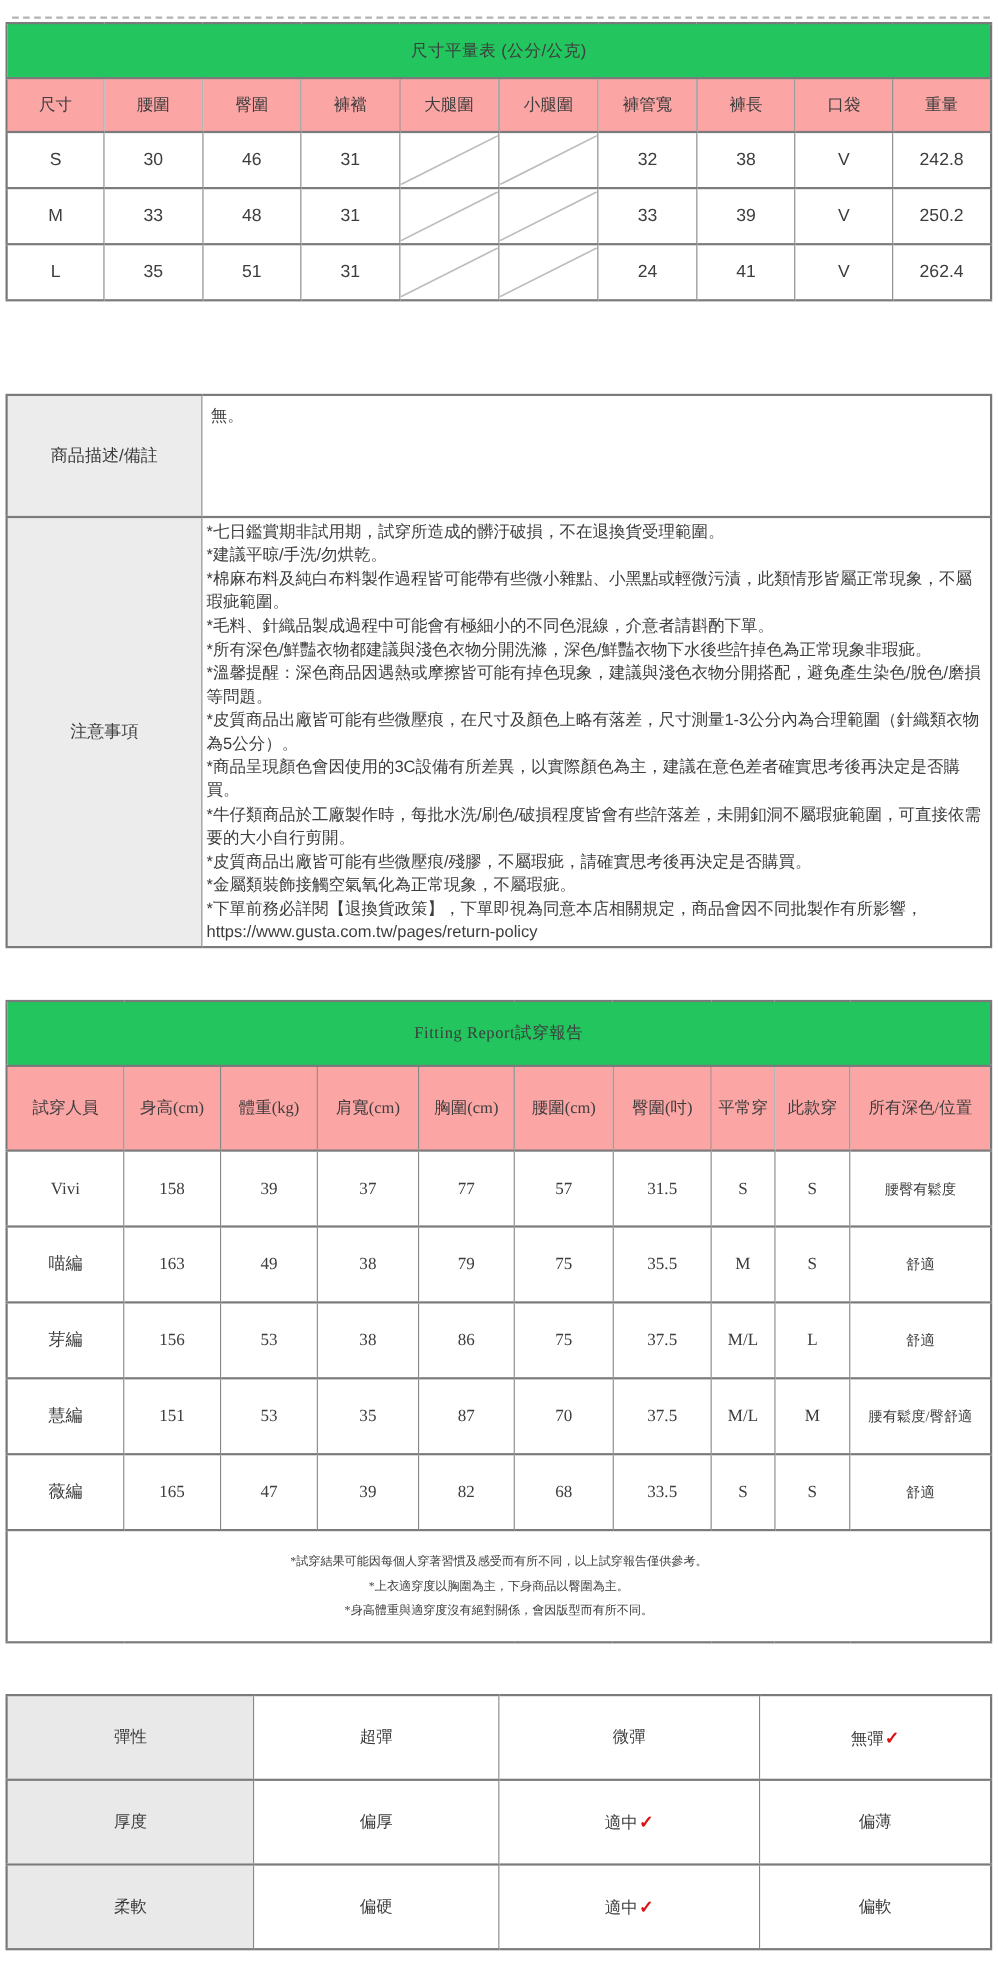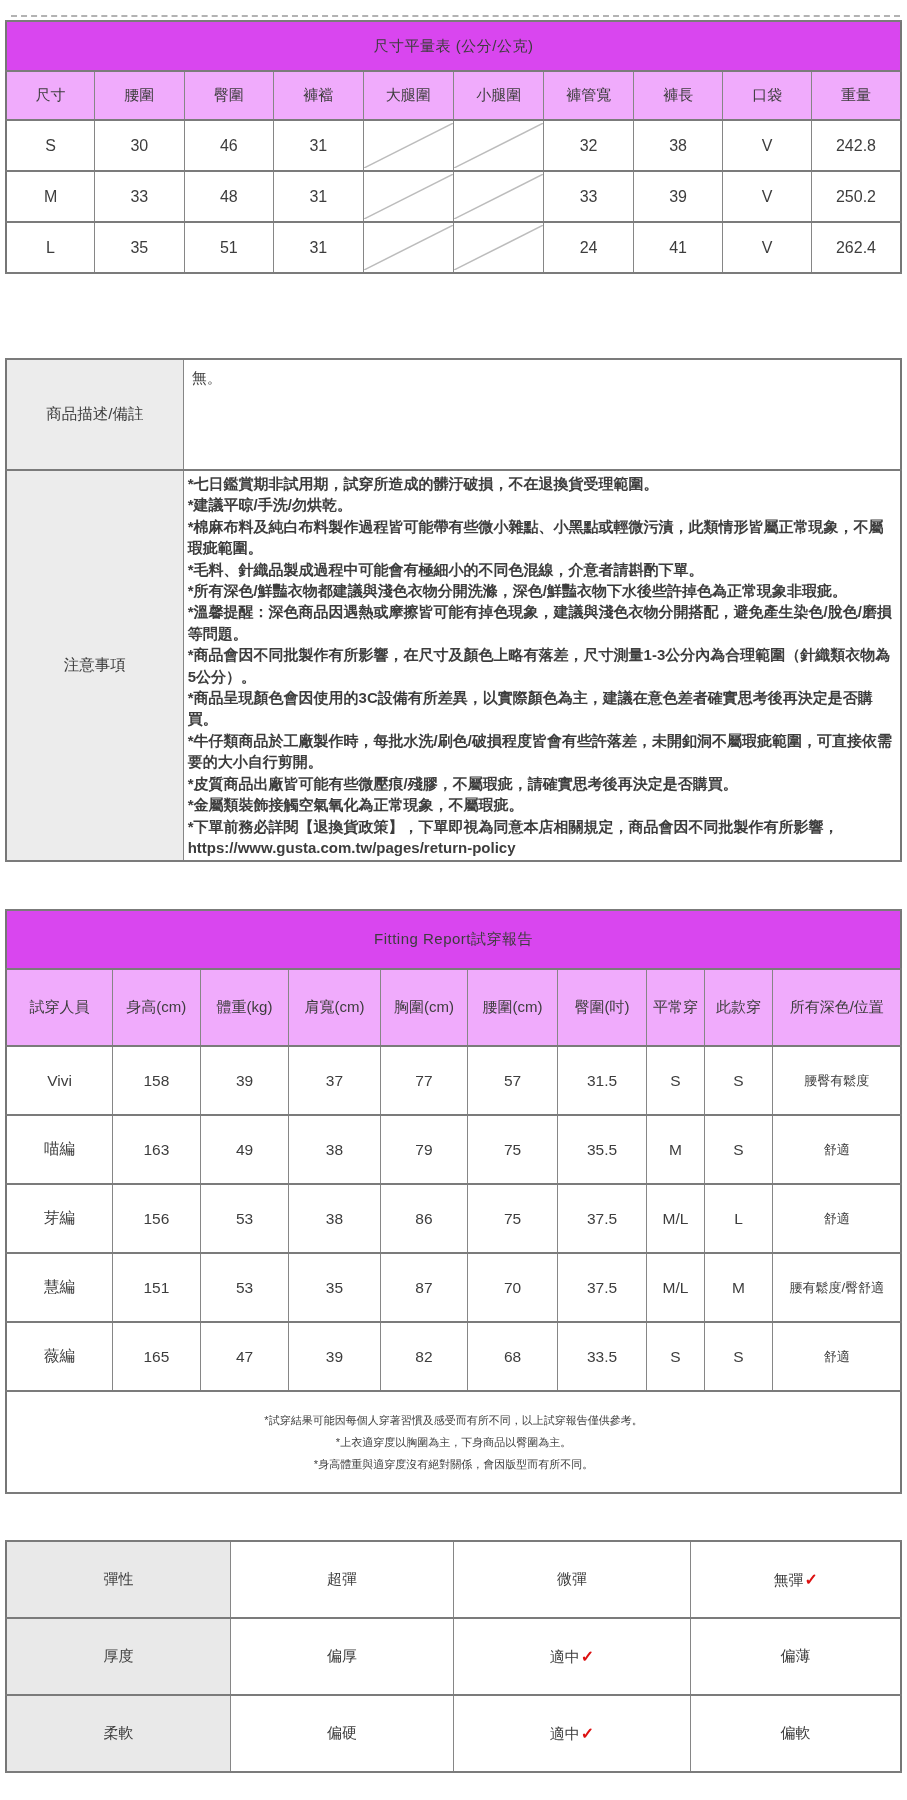--- a/index.html
+++ b/index.html
@@ -17,37 +17,37 @@
   table { border-collapse:collapse; table-layout:fixed; width:897px; }
   .tbl { border:2px solid #767676; }
   .tbl td {
     border-left:1px solid #868686; border-right:1px solid #868686;
     border-top:2px solid #7b7b7b; border-bottom:2px solid #7b7b7b;
     text-align:center; vertical-align:middle;
     font-size:15px; color:#3d3d3d;
     padding:2px 4px;
     overflow:hidden;
   }
-  .title-cell { height:44px; font-size:17px; background:#d946ef; letter-spacing:0.5px; }
-  .hdr td { background:#f0abfc; }
+  .title-cell { height:44px; font-size:17px; background:#22c55e; letter-spacing:0.5px; }
+  .hdr td { background:#fca5a5; }
 
   
   .size-tbl .hdr td { height:43px; }
   .size-tbl .drow td { height:45px; font-size:16px; }
   td.diag { padding:0; }
   td.diag svg { display:block; width:100%; height:45px; }
 
   
   .desc-tbl td { text-align:left; }
   .desc-tbl .lbl { background:#ececec; text-align:center; font-size:15.5px; }
   .desc-tbl .row1 td { height:91px; }
   .desc-tbl .row1 .cnt { vertical-align:top; padding:9px 8px; }
   .desc-tbl .row2 td { height:380px; }
   .notes { font-size:14.5px; line-height:21.4px; color:#3a3a3a; padding:2px 8px; }
-  .note-line { white-space:normal;font-weight:bold; }
+  .note-line { white-space:normal; }
 
   
   .fit-tbl .title-cell { height:53px; }
   .fit-tbl .hdr td { height:71px; padding:2px 1px; }
   .fit-tbl .drow td { height:63px; font-size:15.5px; }
   .fit-tbl .drow td.feel { font-size:13px; padding:2px 2px; }
   .fit-tbl .foot td { height:96px; font-size:11px; line-height:22px; }
 
   
   .attr-tbl td { height:71px; font-size:15px; }
@@ -165,33 +165,33 @@
     </tr>
     <tr class="row2">
       <td class="lbl">注意事項</td>
       <td class="notes">
         <div class="note-line">*七日鑑賞期非試用期，試穿所造成的髒汙破損，不在退換貨受理範圍。</div>
         <div class="note-line">*建議平晾/手洗/勿烘乾。</div>
         <div class="note-line">*棉麻布料及純白布料製作過程皆可能帶有些微小雜點、小黑點或輕微污漬，此類情形皆屬正常現象，不屬瑕疵範圍。</div>
         <div class="note-line">*毛料、針織品製成過程中可能會有極細小的不同色混線，介意者請斟酌下單。</div>
         <div class="note-line">*所有深色/鮮豔衣物都建議與淺色衣物分開洗滌，深色/鮮豔衣物下水後些許掉色為正常現象非瑕疵。</div>
         <div class="note-line">*溫馨提醒：深色商品因遇熱或摩擦皆可能有掉色現象，建議與淺色衣物分開搭配，避免產生染色/脫色/磨損等問題。</div>
-        <div class="note-line">*商品會因不同批製作有所影響，在尺寸及顏色上略有落差，尺寸測量1-3公分內為合理範圍（針織類衣物為5公分）。</div>
+        <div class="note-line">*皮質商品出廠皆可能有些微壓痕，在尺寸及顏色上略有落差，尺寸測量1-3公分內為合理範圍（針織類衣物為5公分）。</div>
         <div class="note-line">*商品呈現顏色會因使用的3C設備有所差異，以實際顏色為主，建議在意色差者確實思考後再決定是否購買。</div>
         <div class="note-line">*牛仔類商品於工廠製作時，每批水洗/刷色/破損程度皆會有些許落差，未開釦洞不屬瑕疵範圍，可直接依需要的大小自行剪開。</div>
         <div class="note-line">*皮質商品出廠皆可能有些微壓痕/殘膠，不屬瑕疵，請確實思考後再決定是否購買。</div>
         <div class="note-line">*金屬類裝飾接觸空氣氧化為正常現象，不屬瑕疵。</div>
         <div class="note-line">*下單前務必詳閱【退換貨政策】，下單即視為同意本店相關規定，商品會因不同批製作有所影響，</div>
         <div class="note-line">https://www.gusta.com.tw/pages/return-policy</div>
       </td>
     </tr>
   </tbody>
     </table>
 
-  <table class="tbl fit-tbl" style="margin-top:47px;">
+  <table class="tbl fit-tbl" style="margin-top:47px;font-family:Liberation Serif, serif;">
     <colgroup>
       <col style="width:11.9%">
         <col style="width:9.8%">
         <col style="width:9.9%">
         <col style="width:10.2%">
       <col style="width:9.8%">
         <col style="width:10%">
         <col style="width:10%">
         <col style="width:6.4%">
       <col style="width:7.7%">

